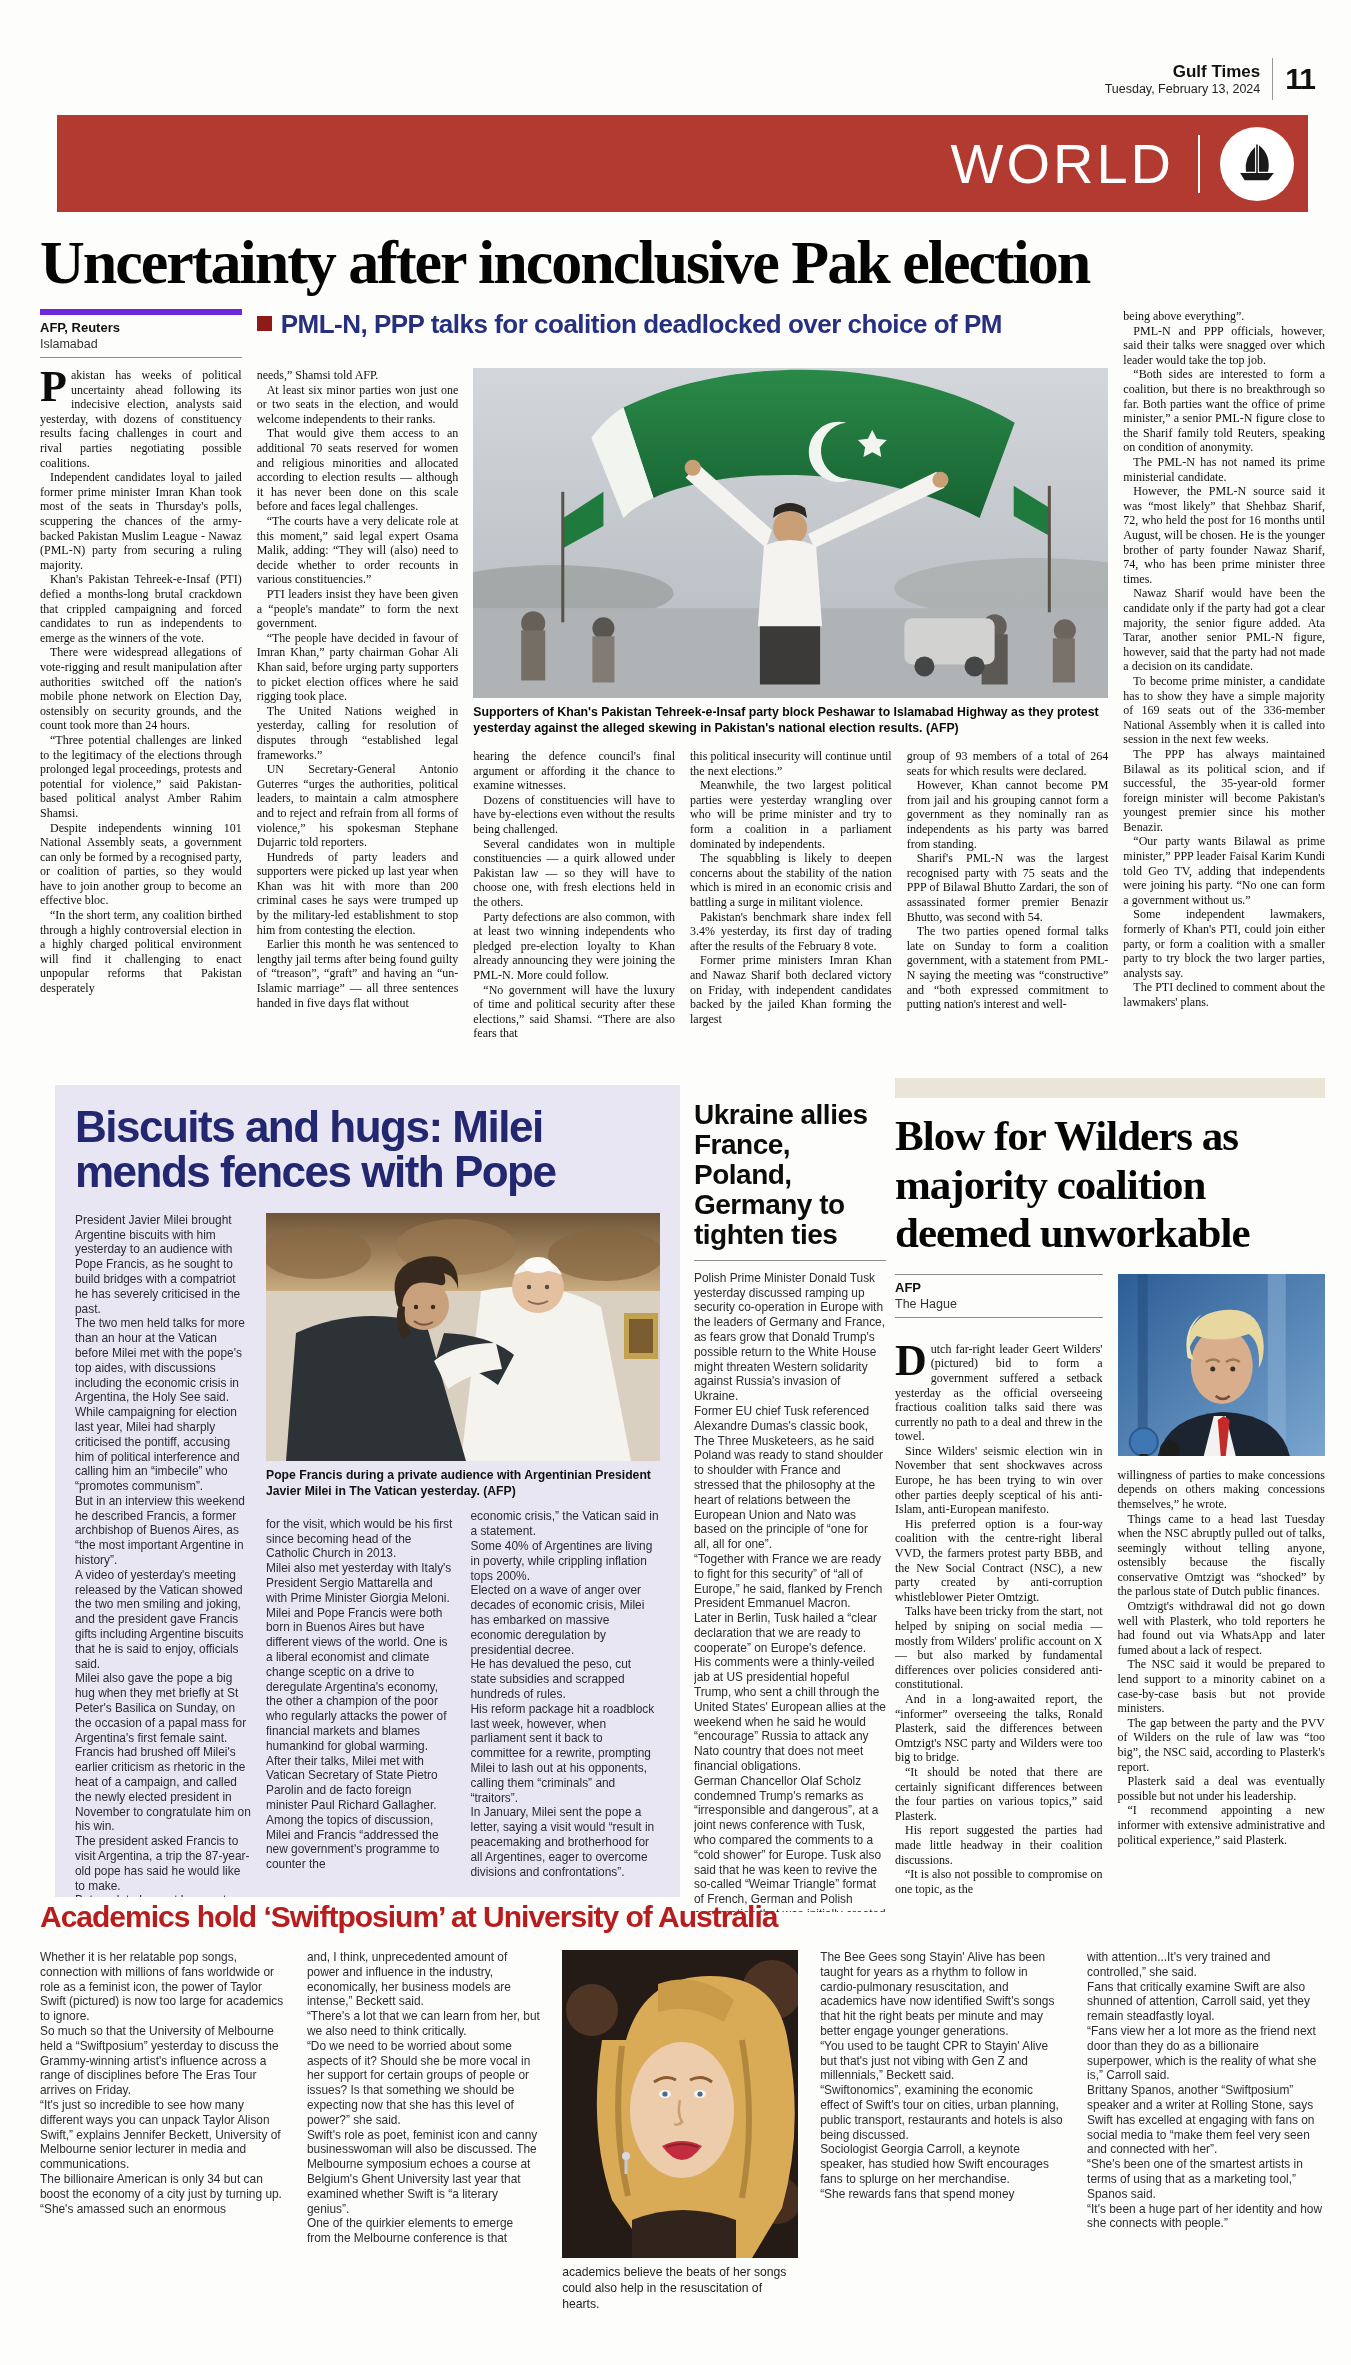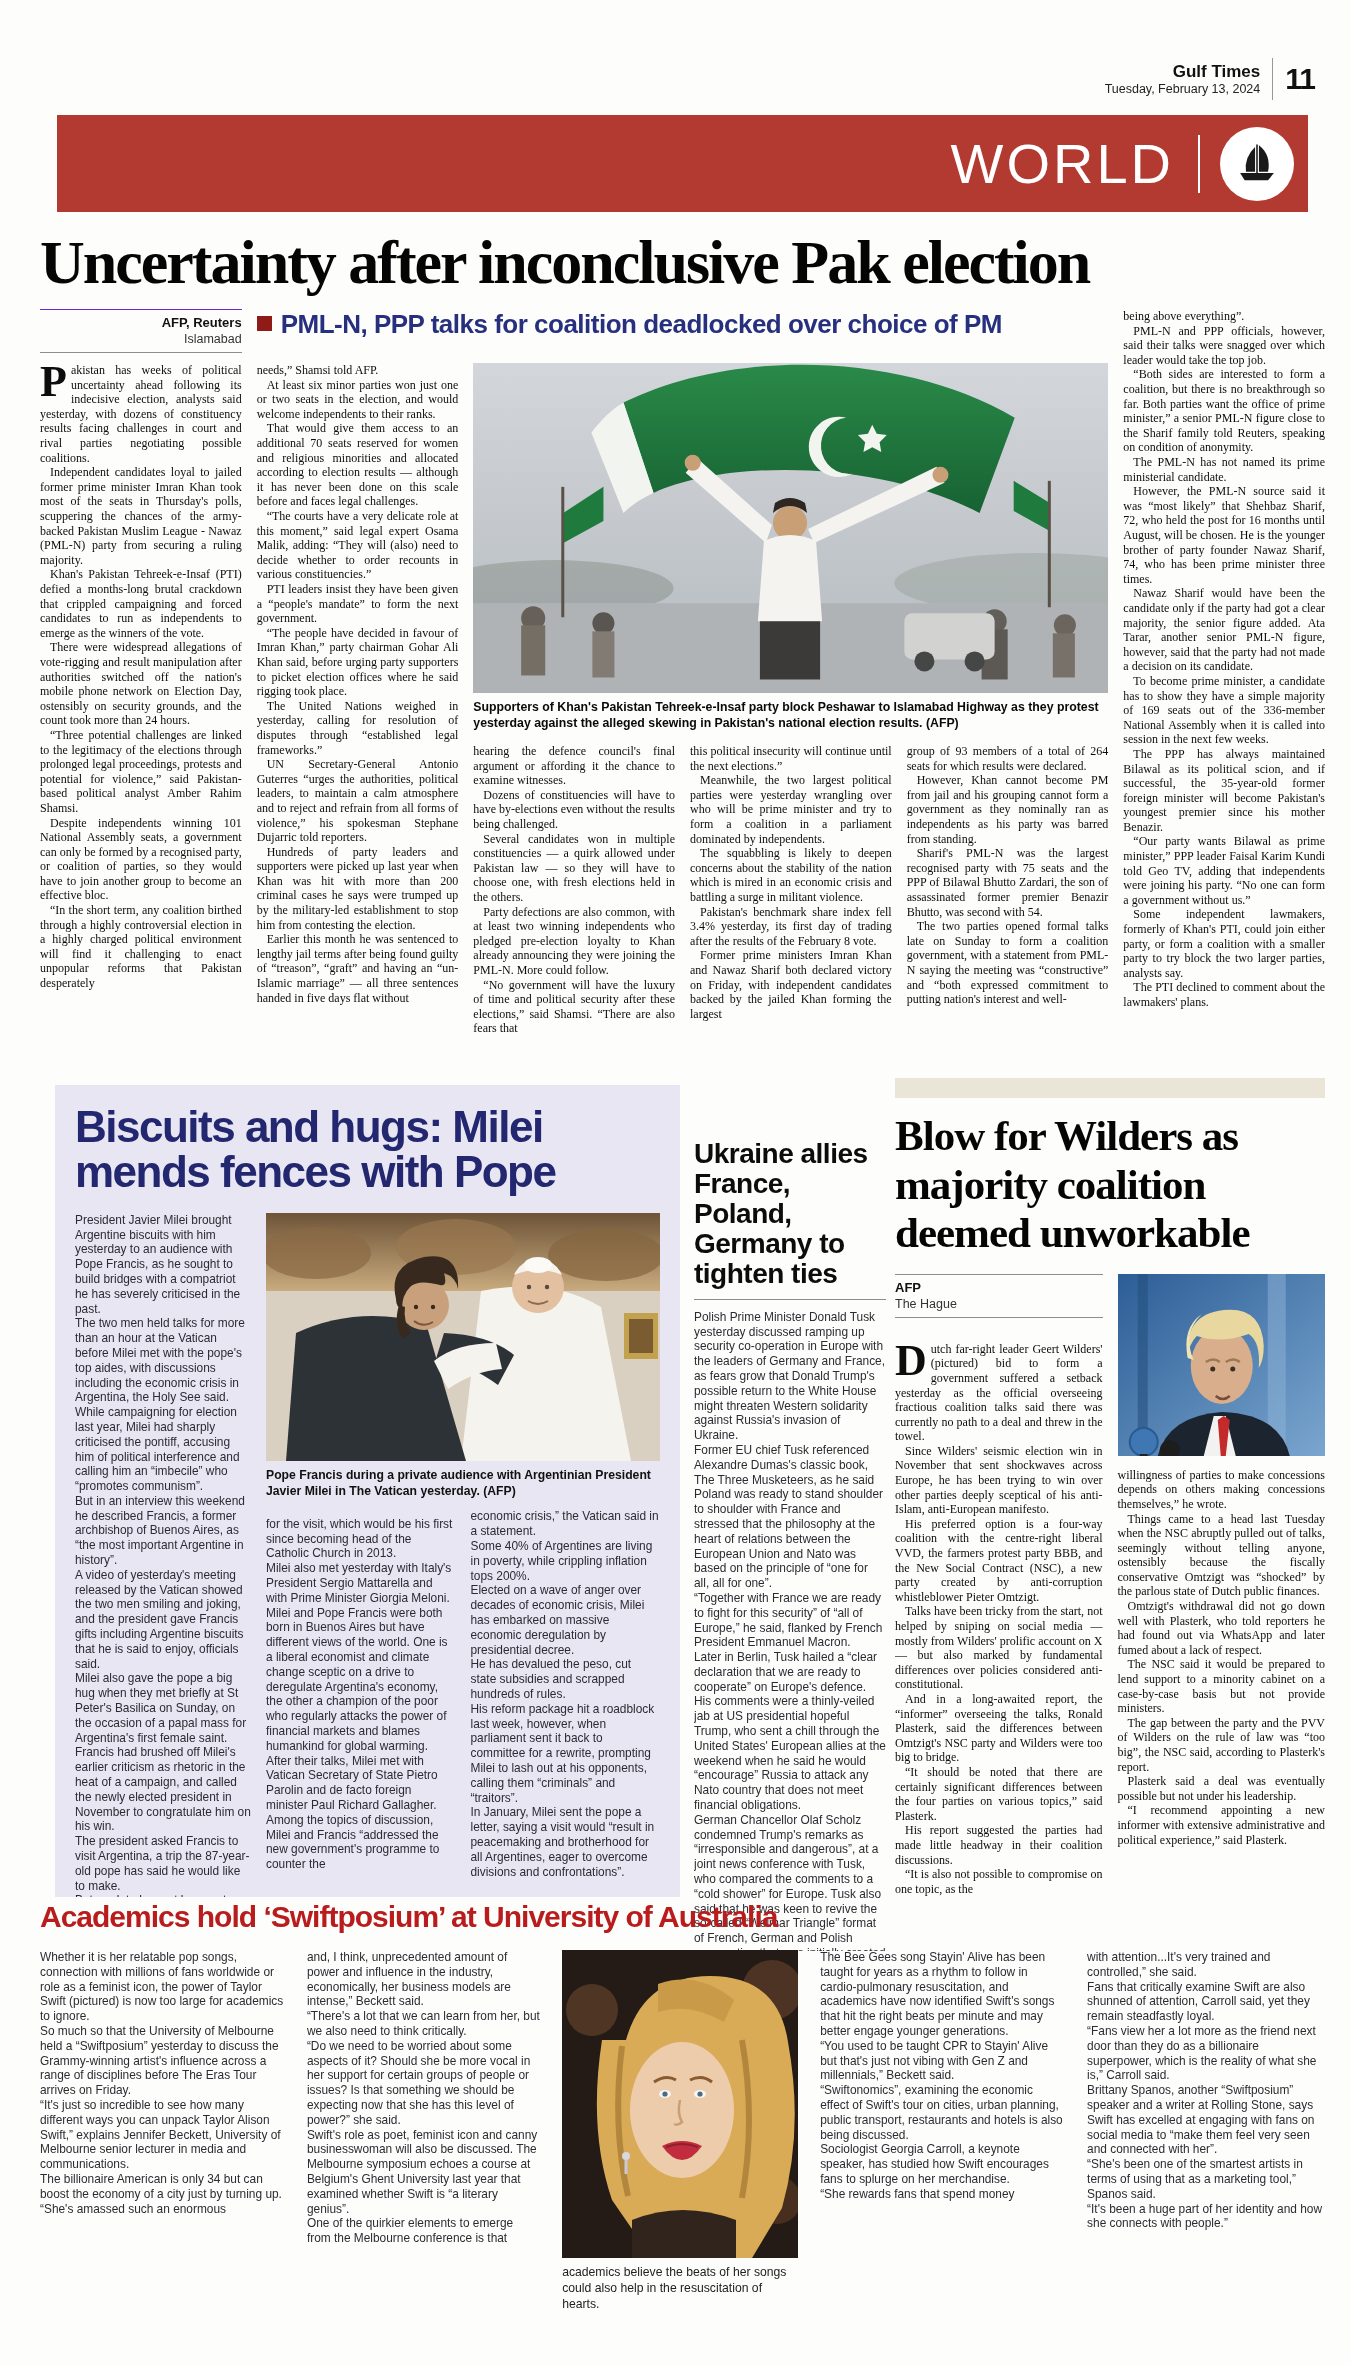--- a/index.html
+++ b/index.html
@@ -16,22 +16,22 @@
   .banner{position:absolute;top:115px;left:57px;width:1251px;height:97px;background:#b23a31;
           display:flex;align-items:center;justify-content:flex-end;padding-right:14px;box-sizing:border-box;}
   .banner-word{color:#fff;font-size:56px;font-weight:300;letter-spacing:3px;font-family:"Liberation Sans",sans-serif;}
   .banner-divider{width:2px;height:58px;background:#fff;margin:0 20px 0 24px;}
   .banner-logo{width:74px;height:74px;border-radius:50%;background:#fff;display:flex;align-items:center;justify-content:center;}
   
   .main-article{position:absolute;top:230px;left:40px;width:1285px;height:830px;overflow:hidden;}
   .main-headline{font-family:"Liberation Serif",serif;font-weight:bold;font-size:62px;letter-spacing:-2px;
                  line-height:1.05;margin:0 0 14px 0;color:#050505;}
   .main-grid{display:grid;grid-template-columns:repeat(6,1fr);column-gap:15px;}
-  .byline{grid-column:1;grid-row:1;border-top:1px solid #6d28d9;border-bottom:1px solid #8d8d8d;
-          padding:5px 0 6px 0;align-self:start;text-align:right;}
+  .byline{grid-column:1;grid-row:1;border-top:6px solid #6d28d9;border-bottom:1px solid #8d8d8d;
+          padding:5px 0 6px 0;align-self:start;}
   .byline-agency{font-size:13px;font-weight:bold;}
   .byline-place{font-size:12.5px;color:#333;margin-top:2px;}
   .subhead{grid-column:2/6;grid-row:1;display:flex;align-items:flex-start;gap:9px;padding-top:2px;}
   .subhead-square{width:15px;height:15px;background:#8e1b18;margin-top:5px;flex:0 0 auto;}
   .subhead-text{font-size:26px;font-weight:bold;color:#26307f;line-height:1.05;letter-spacing:-0.5px;}
   .photo-block{grid-column:3/6;grid-row:2;padding-top:10px;}
   .main-photo{width:100%;height:330px;overflow:hidden;background:#c2c7cd;}
   .main-caption{font-size:12.3px;font-weight:bold;line-height:1.3;margin-top:7px;color:#0a0a0a;}
   .serif-col{font-family:"Liberation Serif",serif;font-size:12px;line-height:14.6px;text-align:justify;color:#0d0d0d;}
   .serif-col p{margin:0;text-indent:10px;}
@@ -52,21 +52,21 @@
   .milei-body{display:flex;gap:15px;}
   .milei-c1{flex:0 0 176px;}
   .milei-right{flex:1;min-width:0;}
   .milei-photo{width:100%;height:248px;overflow:hidden;background:#9c8467;}
   .milei-caption{font-size:12.2px;font-weight:bold;line-height:1.3;margin:7px 0 10px 0;}
   .milei-cols{display:flex;gap:15px;align-items:center;}
   .milei-cols > div{flex:1;min-width:0;}
   .sans-col{font-size:11.9px;line-height:14.8px;color:#2b2b33;}
   .sans-col p{margin:0;}
   
-  .ukraine{position:absolute;top:1139px;left:694px;width:192px;height:812px;overflow:hidden;}
+  .ukraine{position:absolute;top:1100px;left:694px;width:192px;height:812px;overflow:hidden;}
   .ukraine-headline{font-size:28px;font-weight:bold;color:#0c0c0c;line-height:1.07;letter-spacing:-0.5px;margin:0 0 10px 0;}
   .ukraine-rule{border-top:1px solid #8d8d8d;margin:0 0 10px 0;}
   
   .wilders{position:absolute;top:1078px;left:895px;width:430px;height:820px;overflow:hidden;}
   .cream-strip{height:20px;background:#eae5d7;margin-bottom:14px;}
   .wilders-headline{font-family:"Liberation Serif",serif;font-size:43px;font-weight:bold;letter-spacing:-1px;
                     line-height:1.13;margin:0 0 16px 0;color:#050505;}
   .wilders-body{display:grid;grid-template-columns:1fr 1fr;column-gap:15px;}
   .w-byline{border-top:1px solid #8d8d8d;border-bottom:1px solid #8d8d8d;padding:5px 0 6px 0;margin-bottom:24px;}
   .wilders-photo{width:100%;height:182px;overflow:hidden;background:#4a77a8;margin-bottom:12px;}

